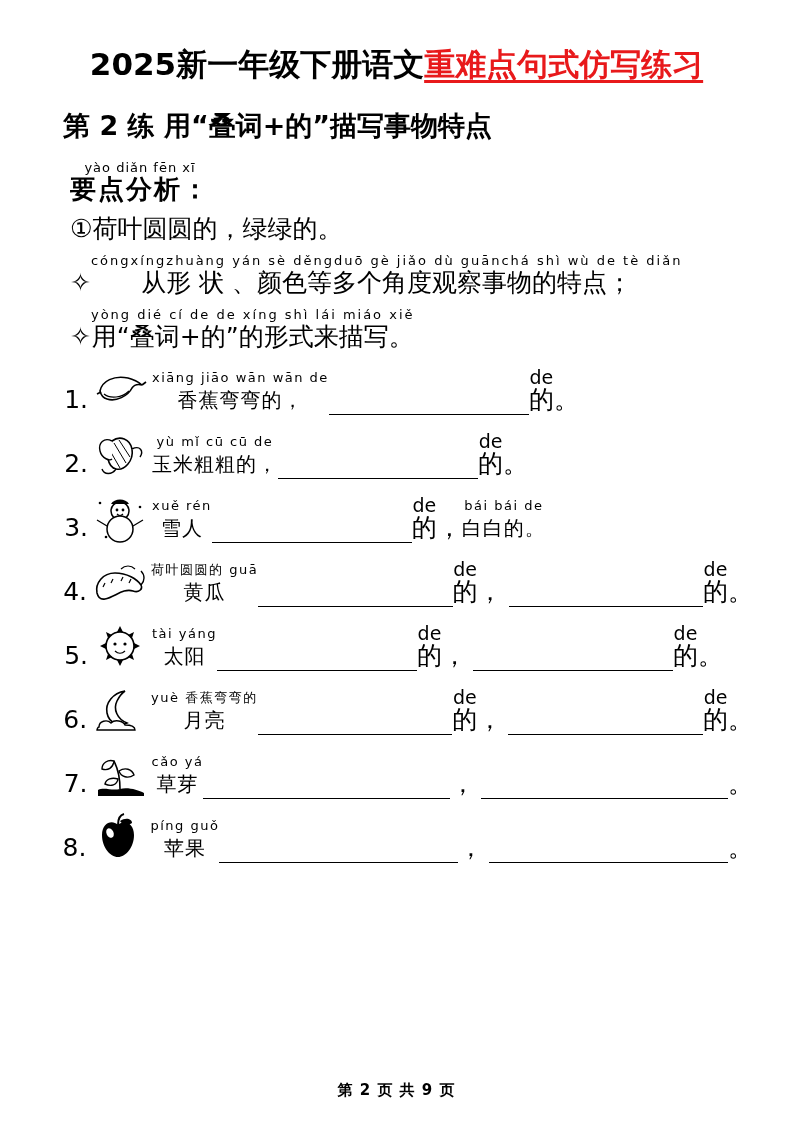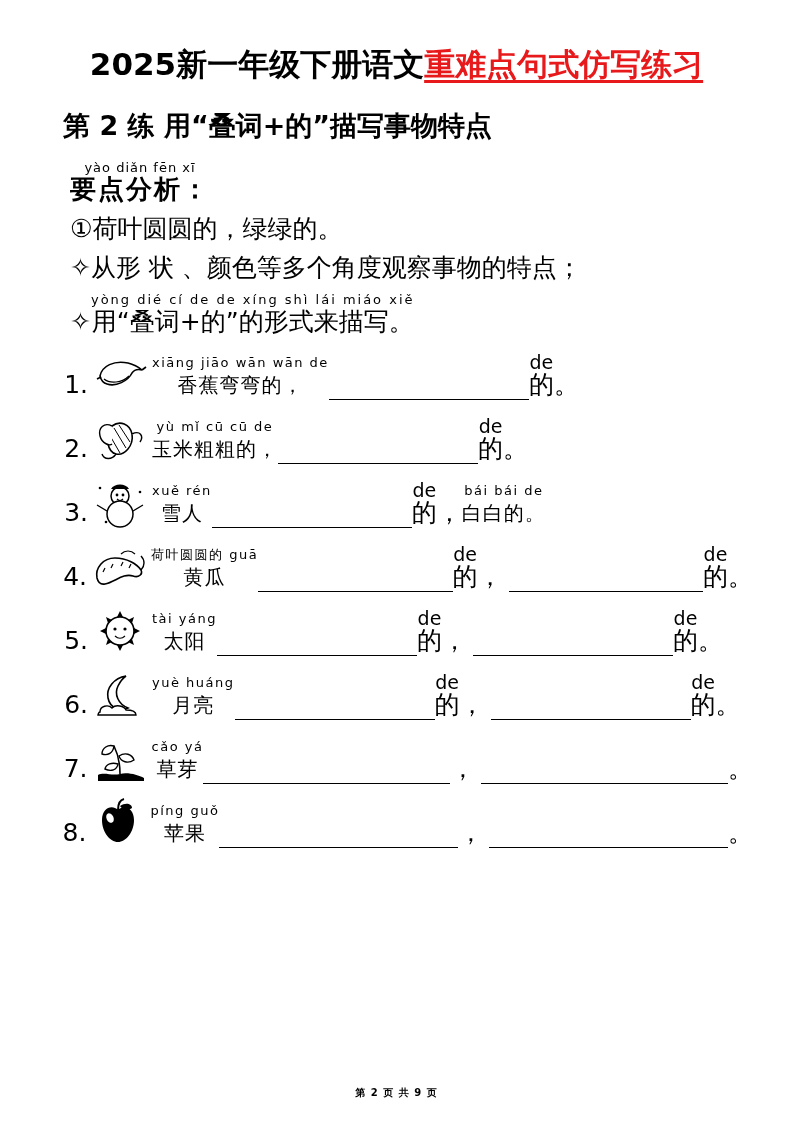--- a/index.html
+++ b/index.html
@@ -173,21 +173,21 @@
   }
 
   
   .footer {
     position: absolute;
     left: 0;
     right: 0;
     bottom: 22px;
     text-align: center;
     font-family: "DejaVu Sans", sans-serif;
-    font-size: 10px;
+    font-size: 15px;
     font-weight: bold;
     letter-spacing: 1px;
   }
 </style>
 </head>
 <body>
 
 <div class="page">
 
   <div class="title-row">
@@ -207,20 +207,21 @@
   <div class="kp-line">
     <span class="lead">①</span>
     <span class="ruby">
       <span class="hz">荷叶圆圆的，绿绿的。</span>
     </span>
   </div>
 
   <div class="kp-line">
     <span class="lead">✧</span>
     <span class="ruby">
+      <span class="py">cóngxíngzhuàng      yán sè děngduō gè jiǎo dù guānchá shì wù de  tè diǎn</span>
       <span class="hz">从形 状 、颜色等多个角度观察事物的特点；</span>
     </span>
   </div>
 
   <div class="kp-line">
     <span class="lead">✧</span>
     <span class="ruby">
       <span class="py">yòng    dié cí   de      de xíng shì  lái miáo xiě</span>
       <span class="hz">用“叠词+的”的形式来描写。</span>
     </span>
@@ -362,21 +363,21 @@
 
   <div class="ex">
     <span class="ex-num">6.</span>
     <span class="pic">
       <svg width="58" height="50" viewBox="0 0 58 50">
         <path d="M34 6 C22 8 14 18 16 28 C18 38 28 42 36 38 C26 34 22 24 26 16 C28 12 31 8 34 6 Z" fill="#fff" stroke="#000" stroke-width="1.6"></path>
         <path d="M8 42 C8 36 16 34 20 38 C24 34 32 36 34 40 C40 40 44 42 44 45 L6 45 C6 44 7 42 8 42 Z" fill="#fff" stroke="#000" stroke-width="1.4"></path>
       </svg>
     </span>
     <span class="ruby word">
-      <span class="py">yuè huáng</span>
+      <span class="py">yuè 香蕉弯弯的</span>
       <span class="hz">月亮</span>
     </span>
     <span class="blank" style="width:200px"></span>
     <span class="de-slot">
       <span class="py">de</span>
       <span class="hz">的</span>
     </span>
     <span class="punct">，</span>
     <span class="blank" style="width:200px;margin-left:6px"></span>
     <span class="de-slot">

